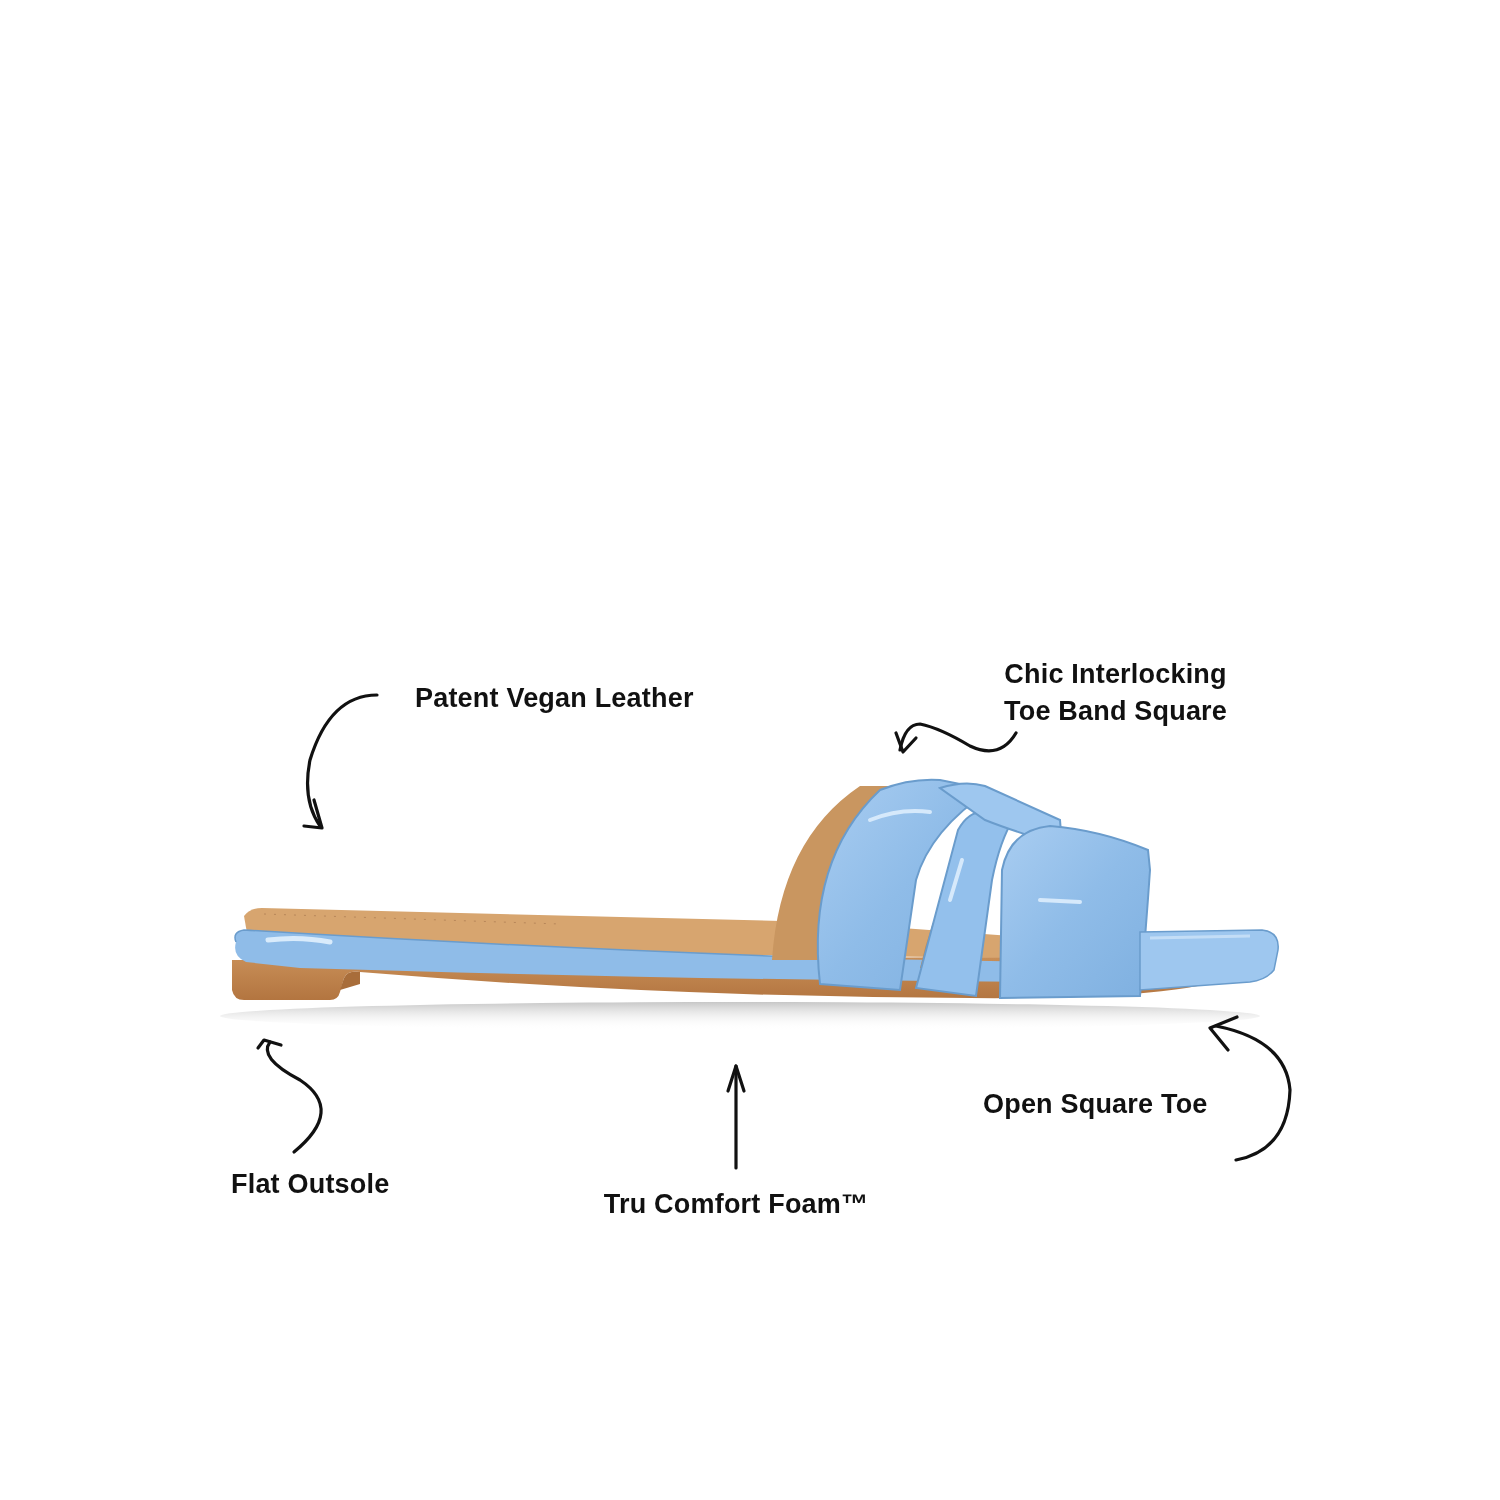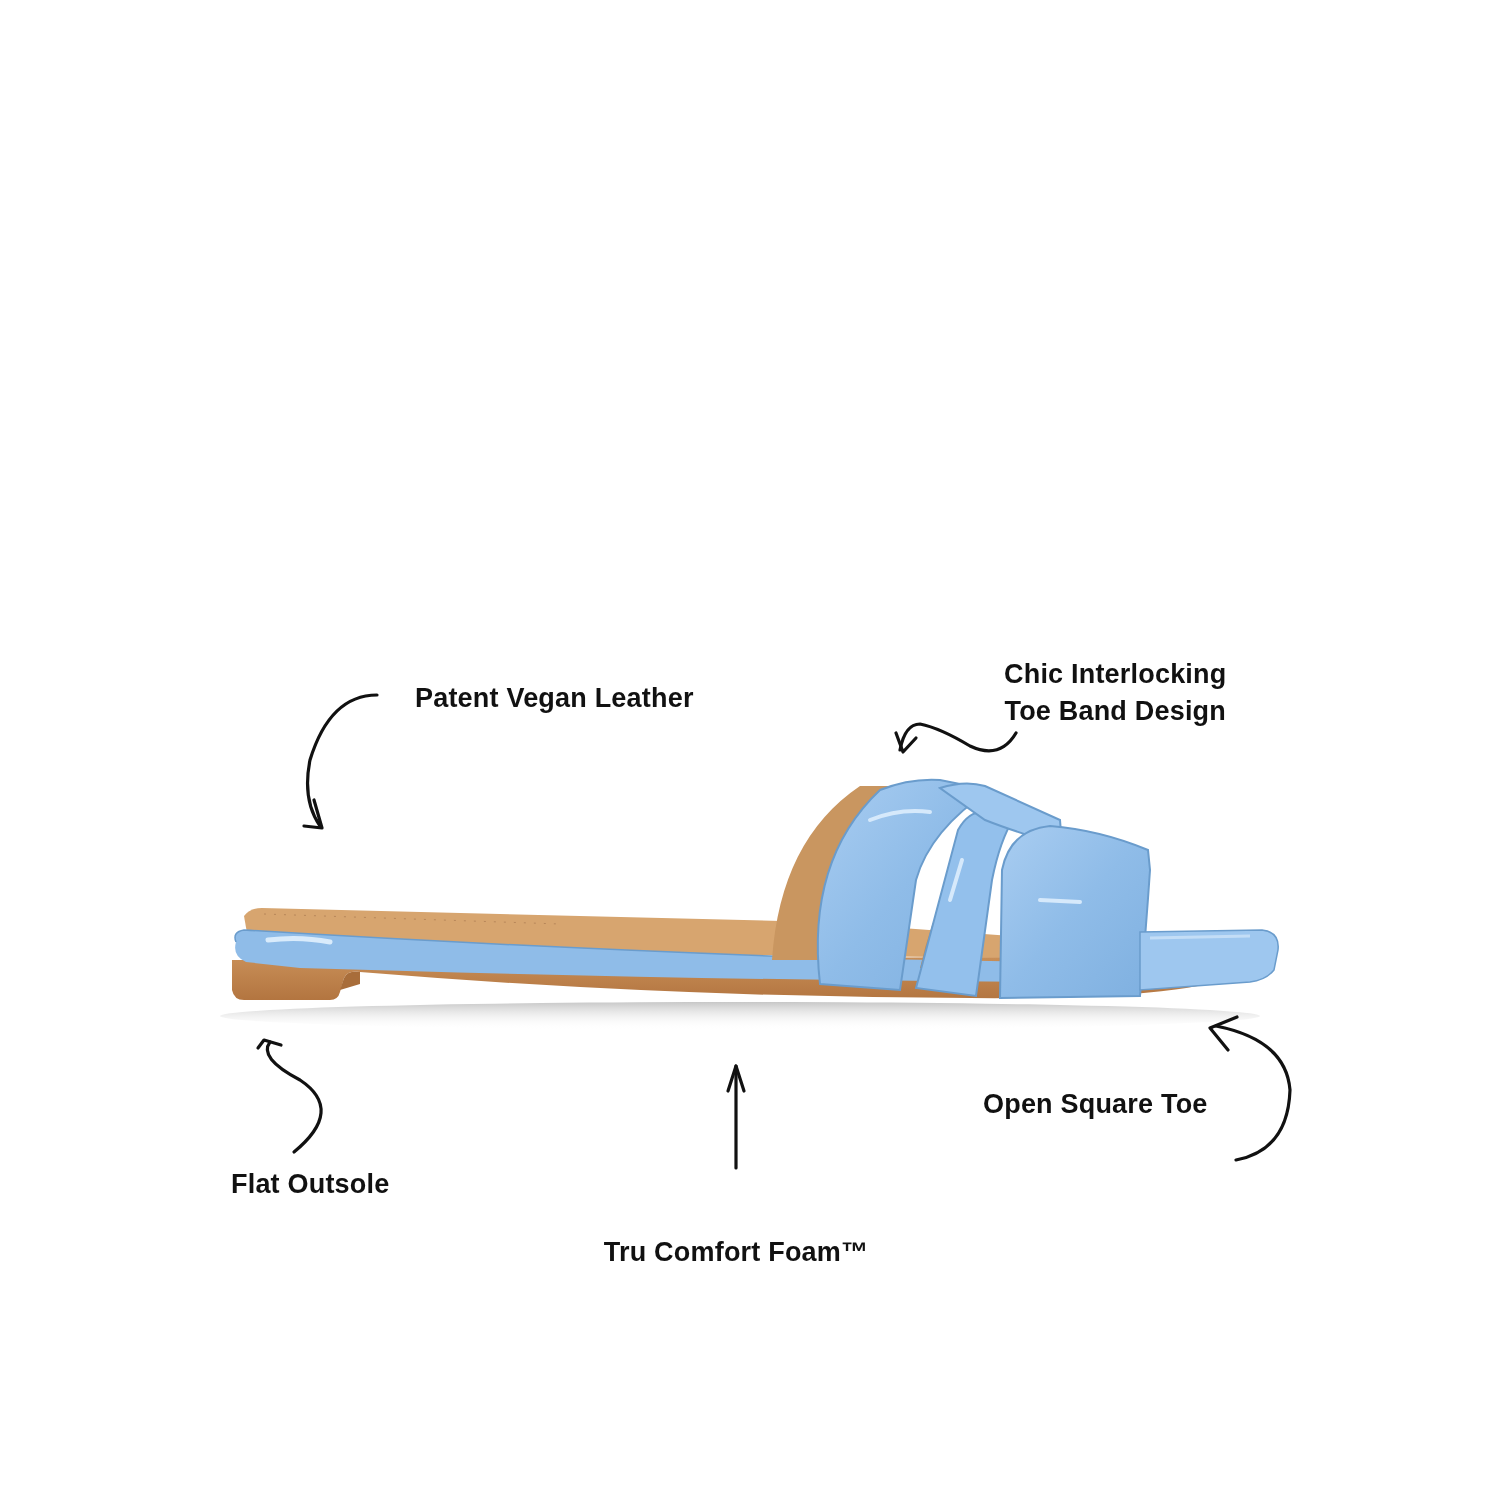--- a/index.html
+++ b/index.html
@@ -1,19 +1,19 @@
 <!DOCTYPE html>
 <html><head>
   <meta charset="utf-8">
   <style>
     html, body { margin: 0; padding: 0; background: #ffffff; }
     body { width: 1500px; height: 1500px; position: relative; overflow: hidden; font-family: "Liberation Sans", sans-serif; }
     .canvas { position: absolute; left: 0; top: 0; width: 1500px; height: 1412px; }
     .label { position: absolute; font-family: "Liberation Sans", sans-serif; font-weight: bold; font-size: 27px; color: #111111; line-height: 37px; white-space: nowrap; letter-spacing: 0.2px; }
-    .label.center { text-align: center; margin-top: 48px; }
+    .label.center { text-align: center; }
     svg.layer { position: absolute; left: 0; top: 0; }
   </style>
 </head>
 <body>
 
 <div class="canvas">
 
   <svg class="layer" width="1500" height="1500" viewBox="0 0 1500 1500">
     <defs>
       <linearGradient id="shadowGrad" x1="0" y1="0" x2="0" y2="1">
@@ -89,21 +89,21 @@
       <path d="M728 1091 L736 1066 L744 1091"></path>
       <path d="M1236 1160 Q1288 1150 1290 1090 Q1286 1040 1216 1026"></path>
       <path d="M1237 1017 L1210 1028 L1228 1050"></path>
     </g>
   </svg>
 
   <div class="label" style="left:415px; top:680px;">Patent Vegan Leather</div>
 
   <div class="label" style="left:1004px; top:656px; line-height:37px;text-align:center;">
     <div>Chic Interlocking</div>
-    <div>Toe Band Design</div>
+    <div>Toe Band Square</div>
   </div>
 
   <div class="label" style="left:231px; top:1158px;margin-top:8px;">Flat Outsole</div>
 
   <div class="label center" style="left:580px; top:1186px; width:312px;">
     <div>Tru Comfort Foam™</div>
   </div>
 
   <div class="label" style="left:983px; top:1086px;">Open Square Toe</div>
 

